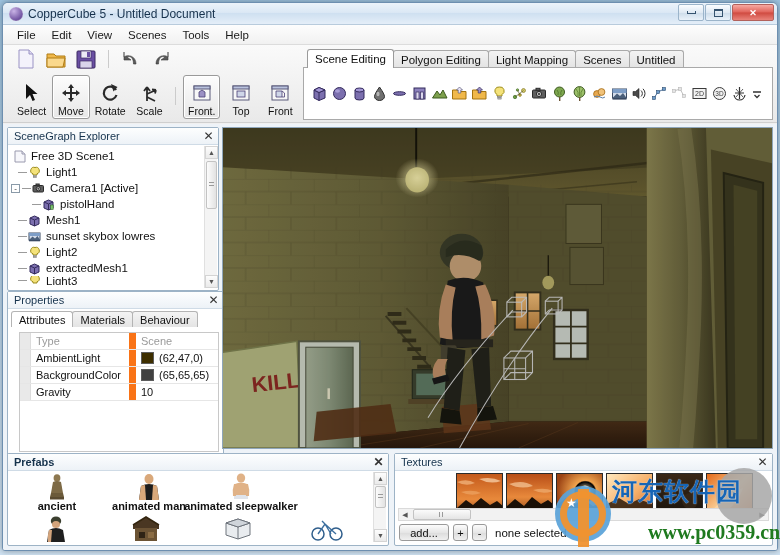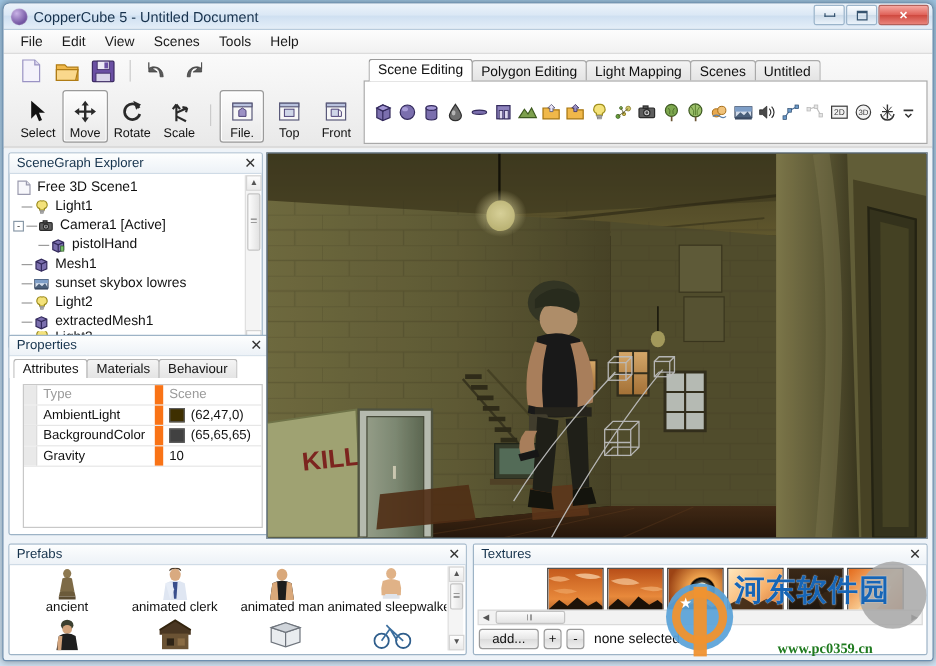--- a/index.html
+++ b/index.html
@@ -182,21 +182,21 @@
     background:linear-gradient(90deg,#fcfcfc,#e2e2e2);
     border:1px solid #c3c3c3; border-radius:2px;
   }
   .vscroll .thumb::after{
     content:""; position:absolute; left:2px; right:2px; top:50%;
     margin-top:-3px; height:6px;
     background: repeating-linear-gradient(180deg,#9a9a9a 0 1px, transparent 1px 3px);
   }
 
   
-  #properties { position:absolute; left:0; top:152px; width:217px; height:167px; }
+  #properties { position:absolute; left:0; top:164px; width:217px; height:167px; }
   .ptabs { display:flex; height:18px; padding:2px 0 0 3px; background:#fff; }
   .ptab {
     height:16px; padding:0 7px; font-size:11px;
     border:1px solid #b4b4b4; border-bottom:none; border-radius:3px 3px 0 0;
     background:linear-gradient(180deg,#f4f4f4,#e4e4e4);
     display:flex;align-items:center;margin-right:-1px;color:#111;
   }
   .ptab.active { background:#fff; font-weight:normal; }
   .grid {
     position:absolute; left:11px; right:4px; top:40px; bottom:5px;
@@ -204,21 +204,21 @@
   }
   .grow { display:flex; height:17px; border-bottom:1px solid #e6e6e6; font-size:11px; }
   .grow .gutter { width:11px; background:#e9e9e9; border-right:1px solid #dcdcdc; flex:none; }
   .grow .k { width:105px; padding-left:5px; display:flex; align-items:center; color:#111;
              border-right:7px solid #f97316; white-space:nowrap; }
   .grow.hdr .k, .grow.hdr .v { color:#9a9a9a; }
   .grow .v { flex:1; padding-left:5px; display:flex; align-items:center; gap:5px; color:#111; }
   .swatch { width:13px; height:12px; border:1px solid #5c5c5c; flex:none; }
 
   
-  #prefabs { position:absolute; left:4px; bottom:4px; width:382px; height:93px; }
+  #prefabs { position:absolute; left:4px; bottom:4px; width:382px; height:93px;font-weight:bold; }
   .prefgrid {
     position:absolute; left:3px; right:16px; top:19px; bottom:3px;
     overflow:hidden;
   }
   .prow { display:flex; height:42px; }
   .pitem { width:92px; display:flex; flex-direction:column; align-items:center; }
   .pthumb { height:27px; width:34px; display:flex; align-items:flex-end; justify-content:center; }
   .plabel { font-size:11px; color:#111; line-height:13px; white-space:nowrap; }
 
   
@@ -280,23 +280,22 @@
   .wm-cn {
     left:612px; top:475px;
     font-family:"DejaVu Sans", sans-serif;
     font-size:25px; font-weight:bold; color:#1765b5;
     letter-spacing:1px; text-shadow:0 0 1px #fff;
     white-space:nowrap;
   }
   .wm-url {
     left:648px; top:521px;
     font-family:"Liberation Serif", serif;
-    font-size:12px; font-weight:bold; color:#1f7a1f;
+    font-size:20px; font-weight:bold; color:#1f7a1f;
     white-space:nowrap;
-    margin-top:12px;
   }
   .wm-gray {
     left:716px; top:468px; width:56px; height:56px; border-radius:50%;
     background:#a7a7a7; opacity:.85;
   }
 </style>
 </head>
 <body>
 
 <div id="app">
@@ -404,21 +403,21 @@
         <div class="sep-v" style="margin:0 5px 14px 5px;"></div>
 
         <div class="modebtn active">
           <div class="mi">
             <svg width="20" height="20" viewBox="0 0 20 20">
               <rect x="2" y="3" width="16" height="14" fill="#f7f7f7" stroke="#5a5a7a"></rect>
               <rect x="2" y="3" width="16" height="3" fill="#b9c2de" stroke="#5a5a7a"></rect>
               <path d="M7 14 L7 9 L10 7 L13 9 L13 14 Z" fill="#9b90c4" stroke="#4a3f75" stroke-width=".8"></path>
             </svg>
           </div>
-          <div class="ml">File.</div>
+          <div class="ml">Front.</div>
         </div>
         <div class="modebtn">
           <div class="mi">
             <svg width="20" height="20" viewBox="0 0 20 20">
               <rect x="2" y="3" width="16" height="14" fill="#f7f7f7" stroke="#5a5a7a"></rect>
               <rect x="2" y="3" width="16" height="3" fill="#b9c2de" stroke="#5a5a7a"></rect>
               <rect x="6" y="8" width="8" height="6" fill="#cfd6e8" stroke="#4a3f75" stroke-width=".8"></rect>
             </svg>
           </div>
           <div class="ml">Top</div>
@@ -934,32 +933,20 @@
                 <path d="M9 9 q4 -2 8 0 l2 11 q-6 2 -12 0 Z" fill="#7d6a46"></path>
                 <path d="M7 20 h12 l1 4 H6 Z" fill="#6b5a3a"></path>
                 <path d="M6 24 h14 v2.5 H6 Z" fill="#5a4b31"></path>
               </svg>
             </div>
             <div class="plabel">ancient</div>
           </div>
           <div class="pitem">
             <div class="pthumb">
               <svg width="28" height="27" viewBox="0 0 28 27">
-                <ellipse cx="14" cy="6" rx="4.6" ry="5.2" fill="#d9aa80"></ellipse>
-                <path d="M9 3 q5 -4 10 0 q0 -3 -5 -3 q-5 0 -5 3 Z" fill="#4b3a28"></path>
-                <path d="M6 13 q8 -4 16 0 l2 14 H4 Z" fill="#dfe6f2"></path>
-                <path d="M12 12 h4 l-1 14 h-2 Z" fill="#3a4f8c"></path>
-                <path d="M6 13 q3 -1 5 0 l2 5 l-3 9 Z" fill="#e7edf7"></path>
-              </svg>
-            </div>
-            <div class="plabel">animated clerk</div>
-          </div>
-          <div class="pitem">
-            <div class="pthumb">
-              <svg width="28" height="27" viewBox="0 0 28 27">
                 <ellipse cx="14" cy="6" rx="4.5" ry="5" fill="#d9a87a"></ellipse>
                 <path d="M6 13 q8 -4 16 0 l2 14 H4 Z" fill="#1c1c1c"></path>
                 <path d="M6 13 q2 -1 4 -1 l1 15 H4 Z" fill="#d9a87a"></path>
                 <path d="M22 13 q-2 -1 -4 -1 l-1 15 h7 Z" fill="#d9a87a"></path>
               </svg>
             </div>
             <div class="plabel">animated man</div>
           </div>
           <div class="pitem">
             <div class="pthumb">

